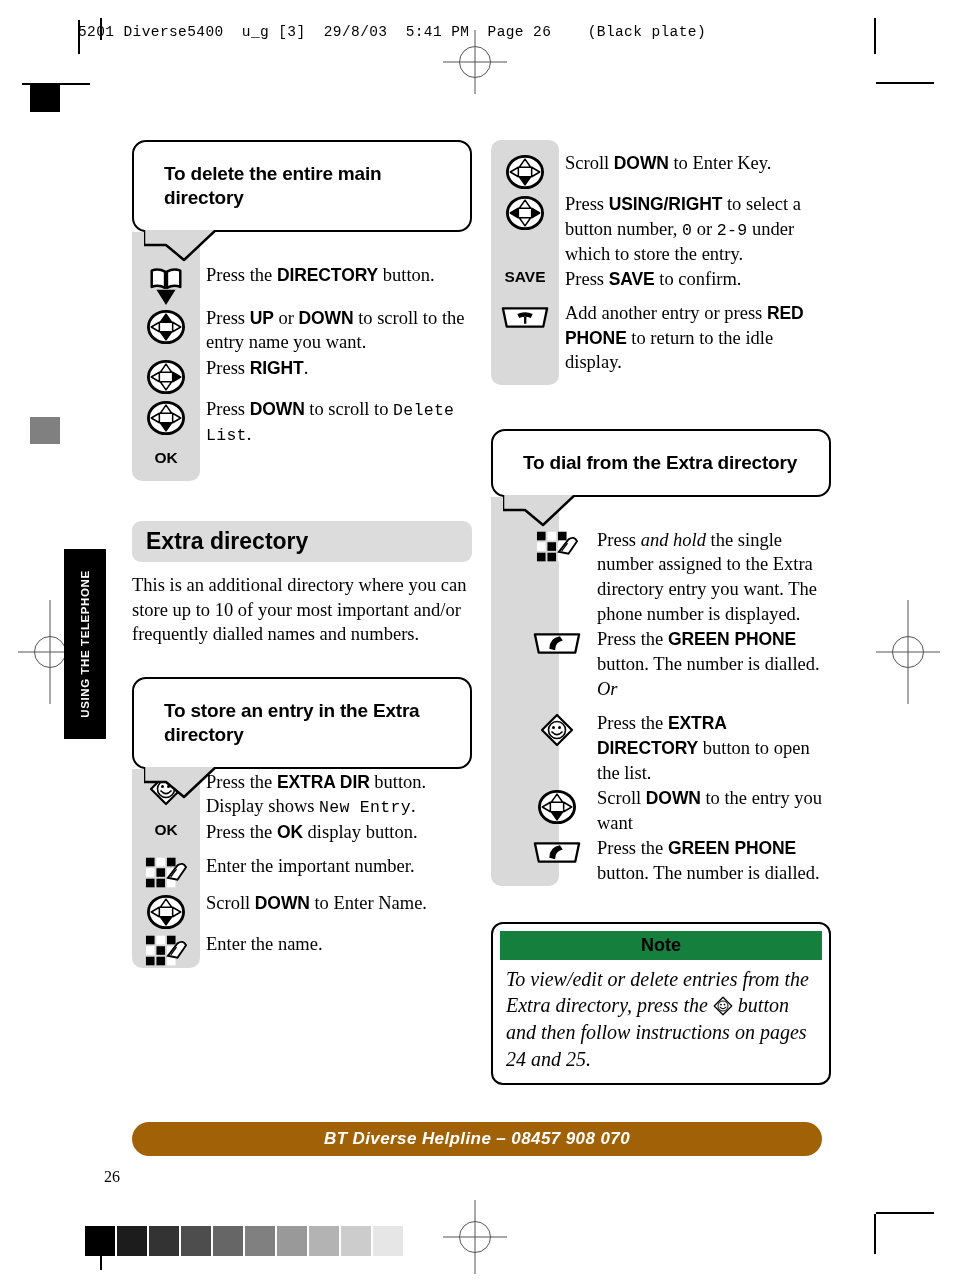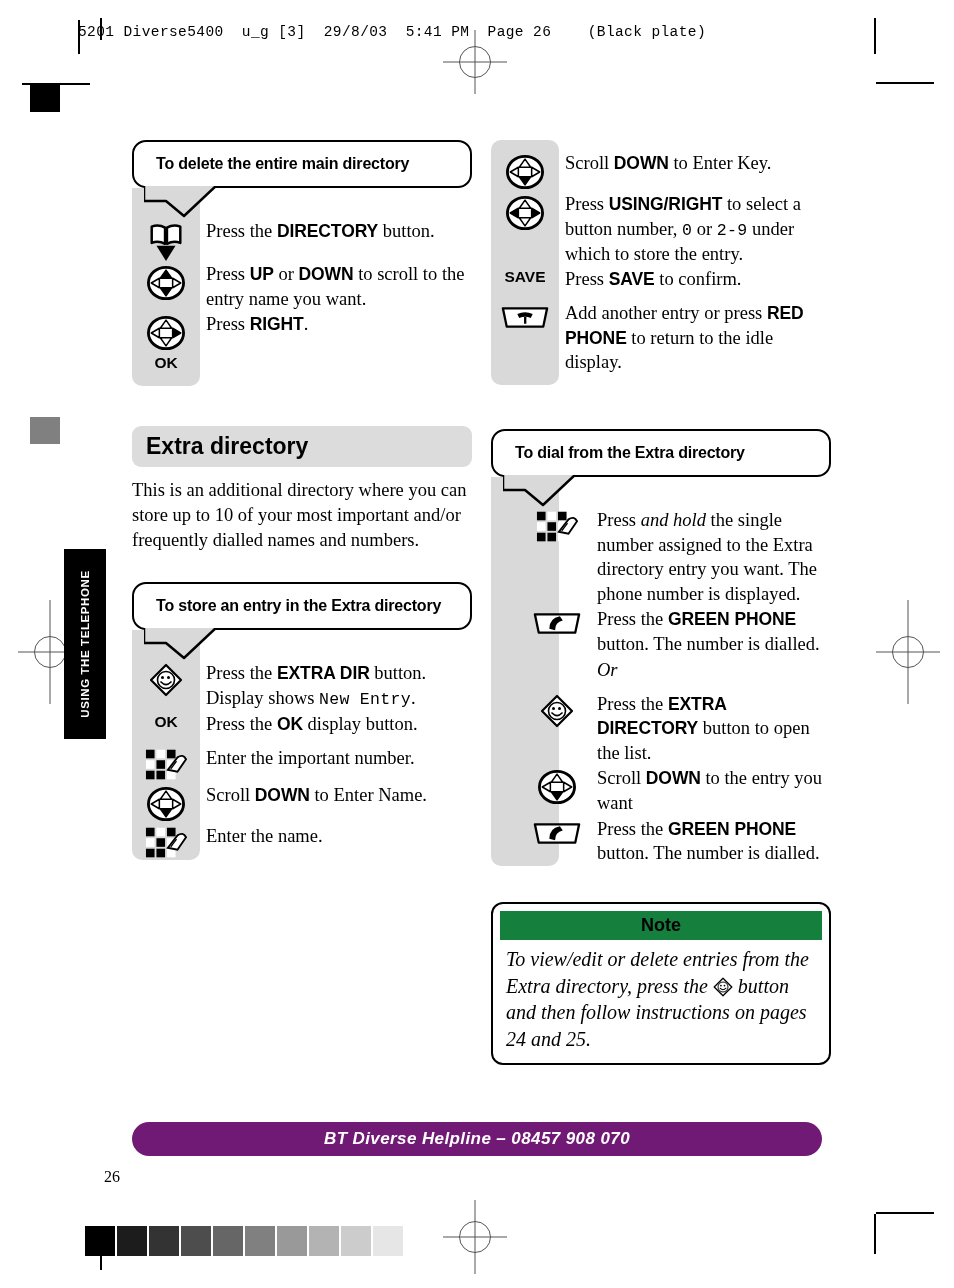--- a/index.html
+++ b/index.html
@@ -26,22 +26,22 @@
                 font-family:"Liberation Sans",sans-serif;font-weight:bold;font-size:11.5px;letter-spacing:.6px;}
 
   
   .col{position:absolute;top:140px;width:340px;}
   .colL{left:132px;}
   .colR{left:491px;}
 
   
   .bubble{position:relative;border:2px solid #000;border-radius:14px;background:#fff;
           padding:12px 16px 12px 22px;box-sizing:border-box;z-index:3;}
-  .bubble h2{margin:0;font-family:"Liberation Sans",sans-serif;font-weight:bold;
-             font-size:16px;line-height:1.26;letter-spacing:-.2px;}
+  .bubble h2{margin:8px;font-family:"Liberation Sans",sans-serif;font-weight:bold;
+             font-size:19px;line-height:1.26;letter-spacing:-.2px;}
   .tail{position:absolute;left:10px;top:100%;margin-top:-2px;width:74px;height:34px;z-index:4;}
 
   
   .strip{position:relative;}
   .stripbg{position:absolute;left:0;top:0;width:68px;height:100%;background:#d9d9d9;
            border-radius:0 0 10px 10px;}
   .stripbg.round{border-radius:10px;}
   .steps{position:relative;}
   .step{display:flex;align-items:flex-start;min-height:34px;}
   .icocell{width:68px;flex:0 0 68px;display:flex;align-items:flex-start;justify-content:center;
@@ -59,21 +59,21 @@
   .secbar h1{margin:0;font-family:"Liberation Sans",sans-serif;font-weight:bold;font-size:23px;}
   .body{font-size:18.5px;line-height:1.33;margin:11px 0 0 0;}
 
   
   .note{border:2px solid #000;border-radius:12px;padding:7px 7px 10px 7px;}
   .noteh{background:#15803d;text-align:center;font-family:"Liberation Sans",sans-serif;
          font-weight:bold;font-size:18px;padding:4px 0;}
   .noteb{font-style:italic;font-size:20px;line-height:1.34;padding:6px 6px 0 6px;}
 
   
-  .helpline{position:absolute;left:132px;top:1122px;width:690px;height:34px;background:#701a75;
+  .helpline{position:absolute;left:132px;top:1122px;width:690px;height:34px;background:#a16207;
             border-radius:17px;color:#fff;display:flex;align-items:center;justify-content:center;
             font-family:"Liberation Sans",sans-serif;font-weight:bold;font-style:italic;
             font-size:17px;letter-spacing:.4px;}
   .pageno{position:absolute;left:104px;top:1168px;font-size:16px;}
 
   
   .grays{position:absolute;left:85px;top:1226px;display:flex;}
   .grays div{width:30px;height:30px;margin-right:2px;}
 
   svg{display:block;}
@@ -167,40 +167,54 @@
     <polygon points="20,33.5 26,25 14,25" fill="#fff" stroke="#000" stroke-width="1.6" stroke-linejoin="round"></polygon>
     <polygon points="4.5,20 13,15 13,25" fill="#fff" stroke="#000" stroke-width="1.6" stroke-linejoin="round"></polygon>
     <polygon points="35.5,20 27,15 27,25" fill="#000" stroke="#000" stroke-width="1.6" stroke-linejoin="round"></polygon>
   </svg>
             </span>
           </div>
       <div class="txt">Press <b>RIGHT</b>.</div>
     </div>
     <div class="step">
       <div class="icocell">
+            <span>
+              <svg width="38" height="38" viewBox="0 0 40 40">
+    <ellipse cx="20" cy="20" rx="18.5" ry="16.5" fill="#fff" stroke="#000" stroke-width="3"></ellipse>
+    <polygon points="20,6.5 26,15 14,15" fill="#fff" stroke="#000" stroke-width="1.6" stroke-linejoin="round"></polygon>
+    <polygon points="20,33.5 26,25 14,25" fill="#000" stroke="#000" stroke-width="1.6" stroke-linejoin="round"></polygon>
+    <polygon points="4.5,20 13,15 13,25" fill="#fff" stroke="#000" stroke-width="1.6" stroke-linejoin="round"></polygon>
+    <polygon points="35.5,20 27,15 27,25" fill="#fff" stroke="#000" stroke-width="1.6" stroke-linejoin="round"></polygon>
+  </svg>
+            </span>
+          </div>
+      <div class="txt">Press <b>DOWN</b> to scroll to <span class="lcd">Delete List</span>.</div>
+    </div>
+    <div class="step">
+      <div class="icocell">
             <div class="lbl">OK</div>
           </div>
     </div>
       </div>
   </div>
 
   <div class="secbar" style="margin-top:40px;">
     <h1>Extra directory</h1>
   </div>
   <p class="body">This is an additional directory where you can store up to 10 of your most important and/or frequently dialled names and numbers.</p>
 
   <div class="bubble" style="margin-top:30px;">
     <h2>To store an entry in the Extra directory</h2>
     <svg class="tail" viewBox="0 0 74 34">
       <polygon points="0,0 74,0 40,32 22,17 0,17" fill="#d9d9d9" stroke="#000" stroke-width="2.5" stroke-linejoin="round"></polygon>
       <rect x="-2" y="-4" width="78" height="6" fill="#fff"></rect>
     </svg>
   </div>
 
-  <div class="strip" style="padding-top:30px;">
+  <div class="strip" style="">
     <div class="stripbg"></div>
     <div class="steps" id="L2">
     <div class="step">
       <div class="icocell">
             <span>
               <svg width="34" height="34" viewBox="0 0 34 34">
     <polygon points="17,2 32,17 17,32 2,17" fill="#fff" stroke="#000" stroke-width="2.2" stroke-linejoin="round"></polygon>
     <circle cx="17" cy="17" r="8.5" fill="#fff" stroke="#000" stroke-width="1.6"></circle>
     <circle cx="13.5" cy="14.5" r="1.5" fill="#000"></circle>
     <circle cx="19.5" cy="14.5" r="1.5" fill="#000"></circle>

